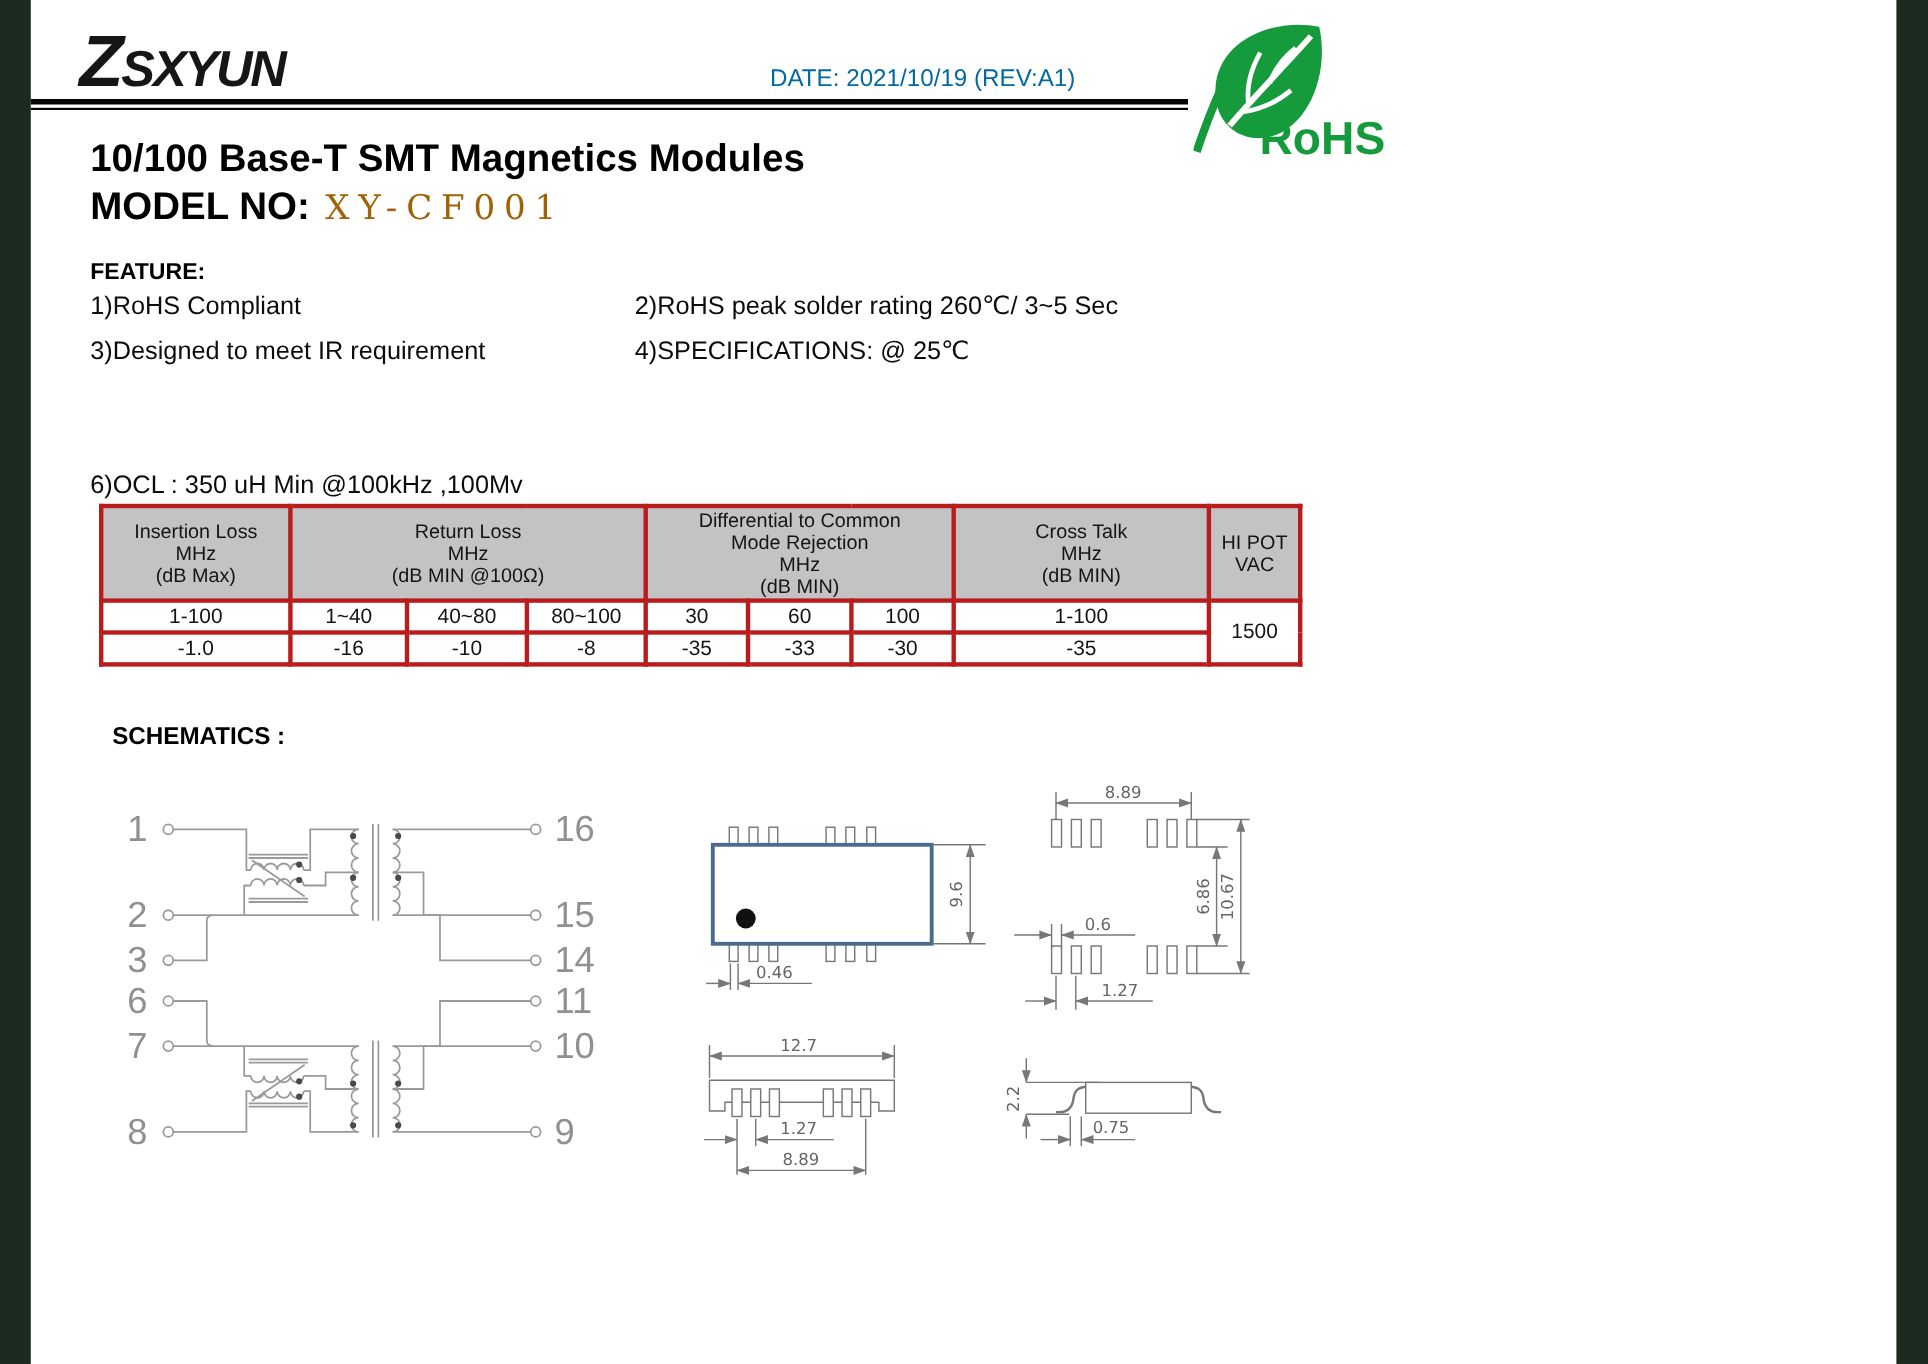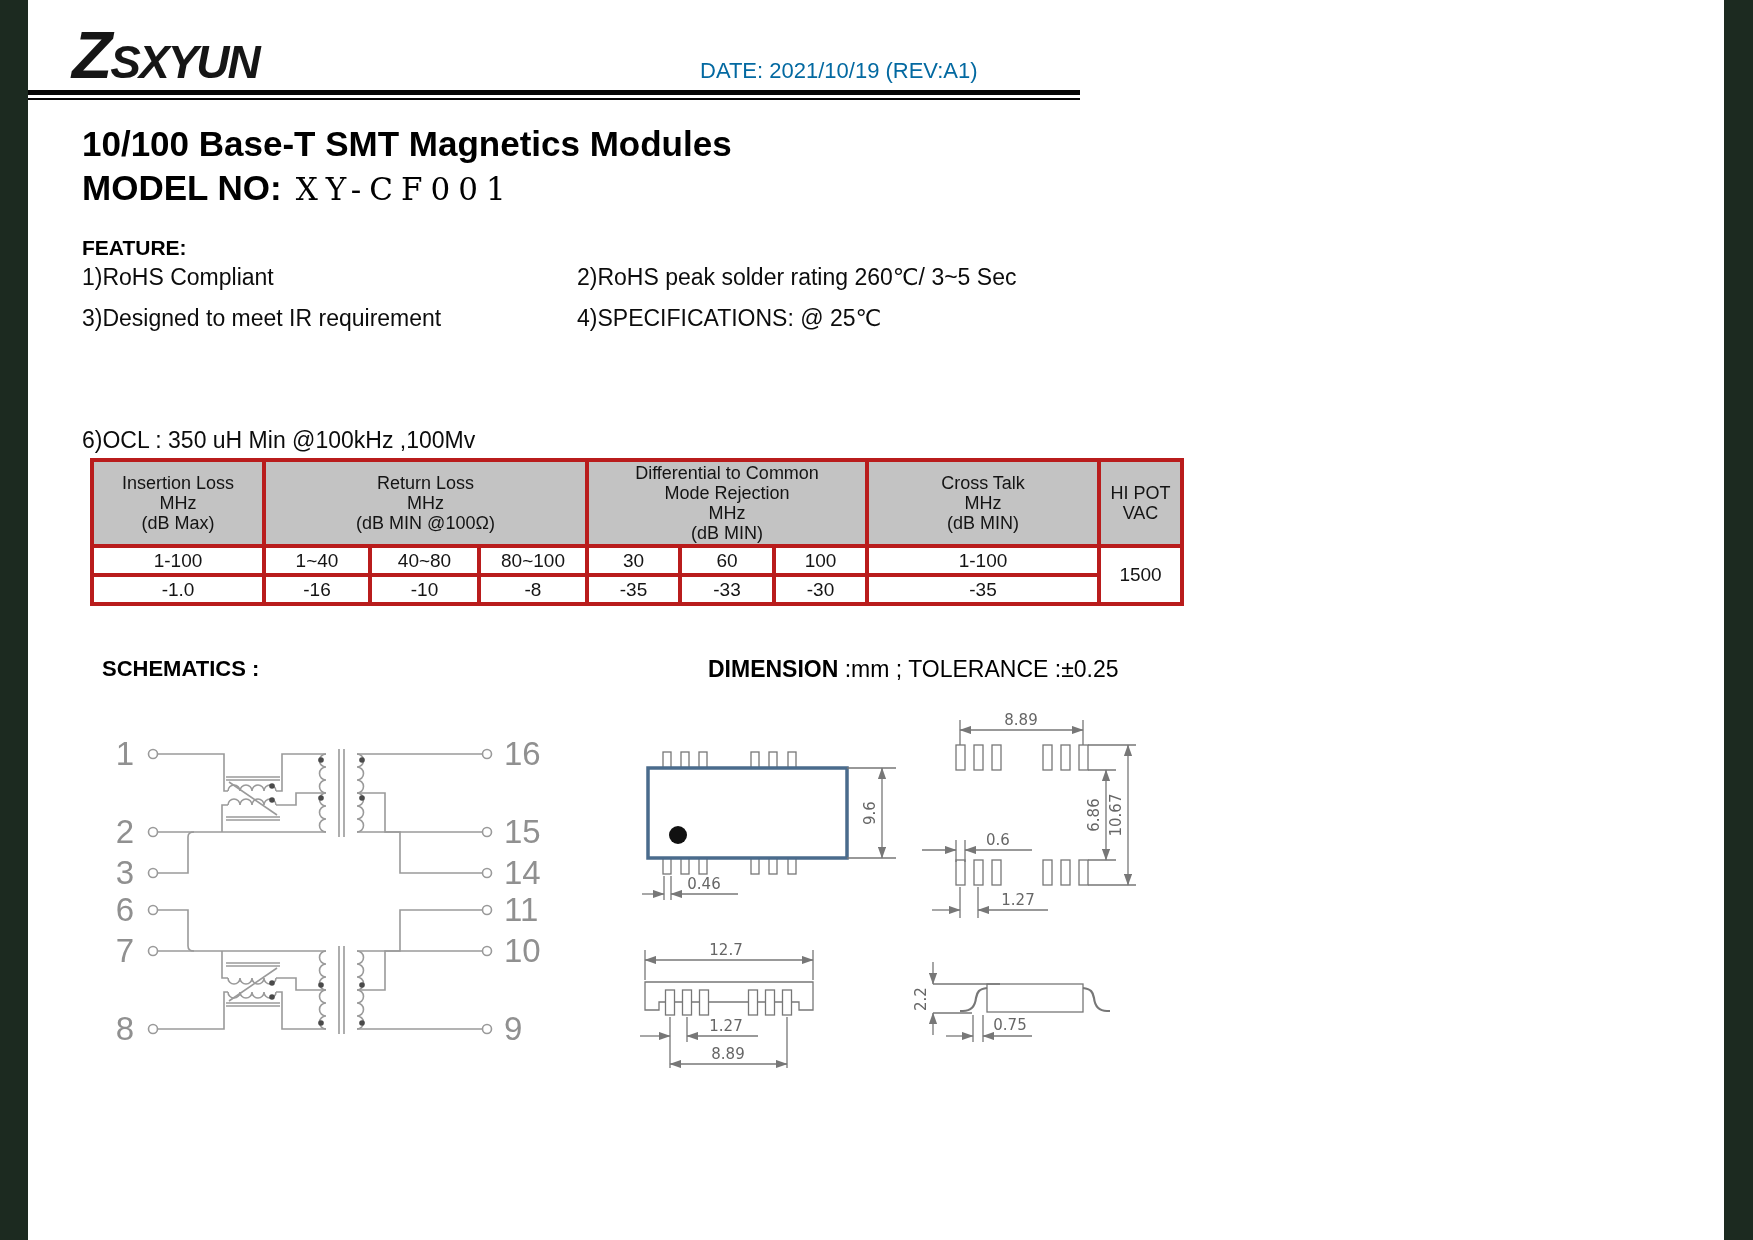--- a/index.html
+++ b/index.html
@@ -24,21 +24,21 @@
   #rule1{top:90px;height:5px;}
   #rule2{top:98px;height:2px;}
   #rohs{position:absolute;left:1085px;top:20px;width:210px;height:132px;}
   #rohs svg{position:absolute;left:0;top:0;}
   #rohs .rohs-text{position:absolute;left:60px;top:82px;font-size:42px;font-weight:bold;color:var(--green);letter-spacing:0px;}
 
   
   #title{position:absolute;left:82px;top:124px;font-size:35px;font-weight:bold;color:#000;}
   #model{position:absolute;left:82px;top:168px;white-space:nowrap;}
   #model .lbl{font-size:35px;font-weight:bold;color:#000;}
-  #model .val{font-family:"DejaVu Serif",serif;font-size:31px;font-weight:400;color:#000000;letter-spacing:8px;padding-left:14px;}
+  #model .val{font-family:"DejaVu Serif",serif;font-size:31px;font-weight:400;color:#a16207;letter-spacing:8px;padding-left:14px;}
   #feature-head{position:absolute;left:82px;top:236px;font-size:21px;font-weight:bold;color:#000;text-align:center;}
   .feat{position:absolute;font-size:23px;color:#0c0c0c;white-space:nowrap;}
   #f1{left:82px;top:264px;}
   #f2{left:577px;top:264px;}
   #f3{left:82px;top:305px;}
   #f4{left:577px;top:305px;}
   #f5{left:82px;top:365px;}
   #f6{left:82px;top:427px;}
 
   
@@ -70,20 +70,31 @@
 
 <div id="page">
   <div id="edge-left" class="edge"></div>
   <div id="edge-right" class="edge"></div>
 
   <div id="logo"><span class="z">Z</span><span class="rest">SXYUN</span></div>
   <div id="date">DATE: 2021/10/19 (REV:A1)</div>
   <div id="rule1" class="rule"></div>
   <div id="rule2" class="rule"></div>
 
+  <div id="rohs">
+    <svg width="130" height="120" viewBox="0 0 120 112">
+      <path d="M106,4 C66,-4 20,16 18,56 C16,88 42,104 66,97 C97,88 115,44 106,4 Z" fill="#169b3c"></path>
+      <path d="M22,58 C14,76 8,92 2,110" stroke="#169b3c" stroke-width="7" fill="none"></path>
+      <path d="M30,88 C50,64 76,38 99,12" stroke="#fff" stroke-width="5" fill="none"></path>
+      <path d="M46,70 C44,54 48,40 56,26" stroke="#fff" stroke-width="4" fill="none"></path>
+      <path d="M64,52 C68,40 76,30 86,22" stroke="#fff" stroke-width="4" fill="none"></path>
+      <path d="M42,76 C56,74 70,68 82,58" stroke="#fff" stroke-width="4" fill="none"></path>
+    </svg>
+    <div class="rohs-text">RoHS</div>
+  </div>
 
   <div id="title">10/100 Base-T SMT Magnetics Modules</div>
   <div id="model">
     <span class="lbl">MODEL NO:</span><span class="val">XY-CF001</span>
   </div>
   <div id="feature-head">FEATURE:</div>
   <div id="f1" class="feat">1)RoHS Compliant</div>
   <div id="f2" class="feat">2)RoHS peak solder rating 260℃/ 3~5 Sec</div>
   <div id="f3" class="feat">3)Designed to meet IR requirement</div>
   <div id="f4" class="feat">4)SPECIFICATIONS: @ 25℃</div>
@@ -137,21 +148,20 @@
       <td>-8</td>
       <td>-35</td>
       <td>-33</td>
       <td>-30</td>
       <td>-35</td>
     </tr>
   </tbody>
     </table>
 
   <div id="schem-head">SCHEMATICS :</div>
-  <div id="dim-head"><span class="b">DIMENSION</span><span> :mm ; TOLERANCE :±0.25</span></div>
 
   <svg id="schematic" width="480" height="340" viewBox="0 0 480 340">
     <defs>
       <g id="ckt">
         <path class="w" d="M57,21 H124 V58 H128"></path>
         <path class="w" d="M126,44 H180 M126,47 H180 M126,84 H180 M126,87 H180"></path>
         <path class="w" d="M128,58 a6,6 0 0 1 12,0 a6,6 0 0 1 12,0 a6,6 0 0 1 12,0 a6,6 0 0 1 12,0"></path>
         <path class="w" d="M128,72 a6,6 0 0 1 12,0 a6,6 0 0 1 12,0 a6,6 0 0 1 12,0 a6,6 0 0 1 12,0"></path>
         <path class="w" d="M129,49 L177,82"></path>
         <path class="w" d="M176,58 H182 V21 H226"></path>

